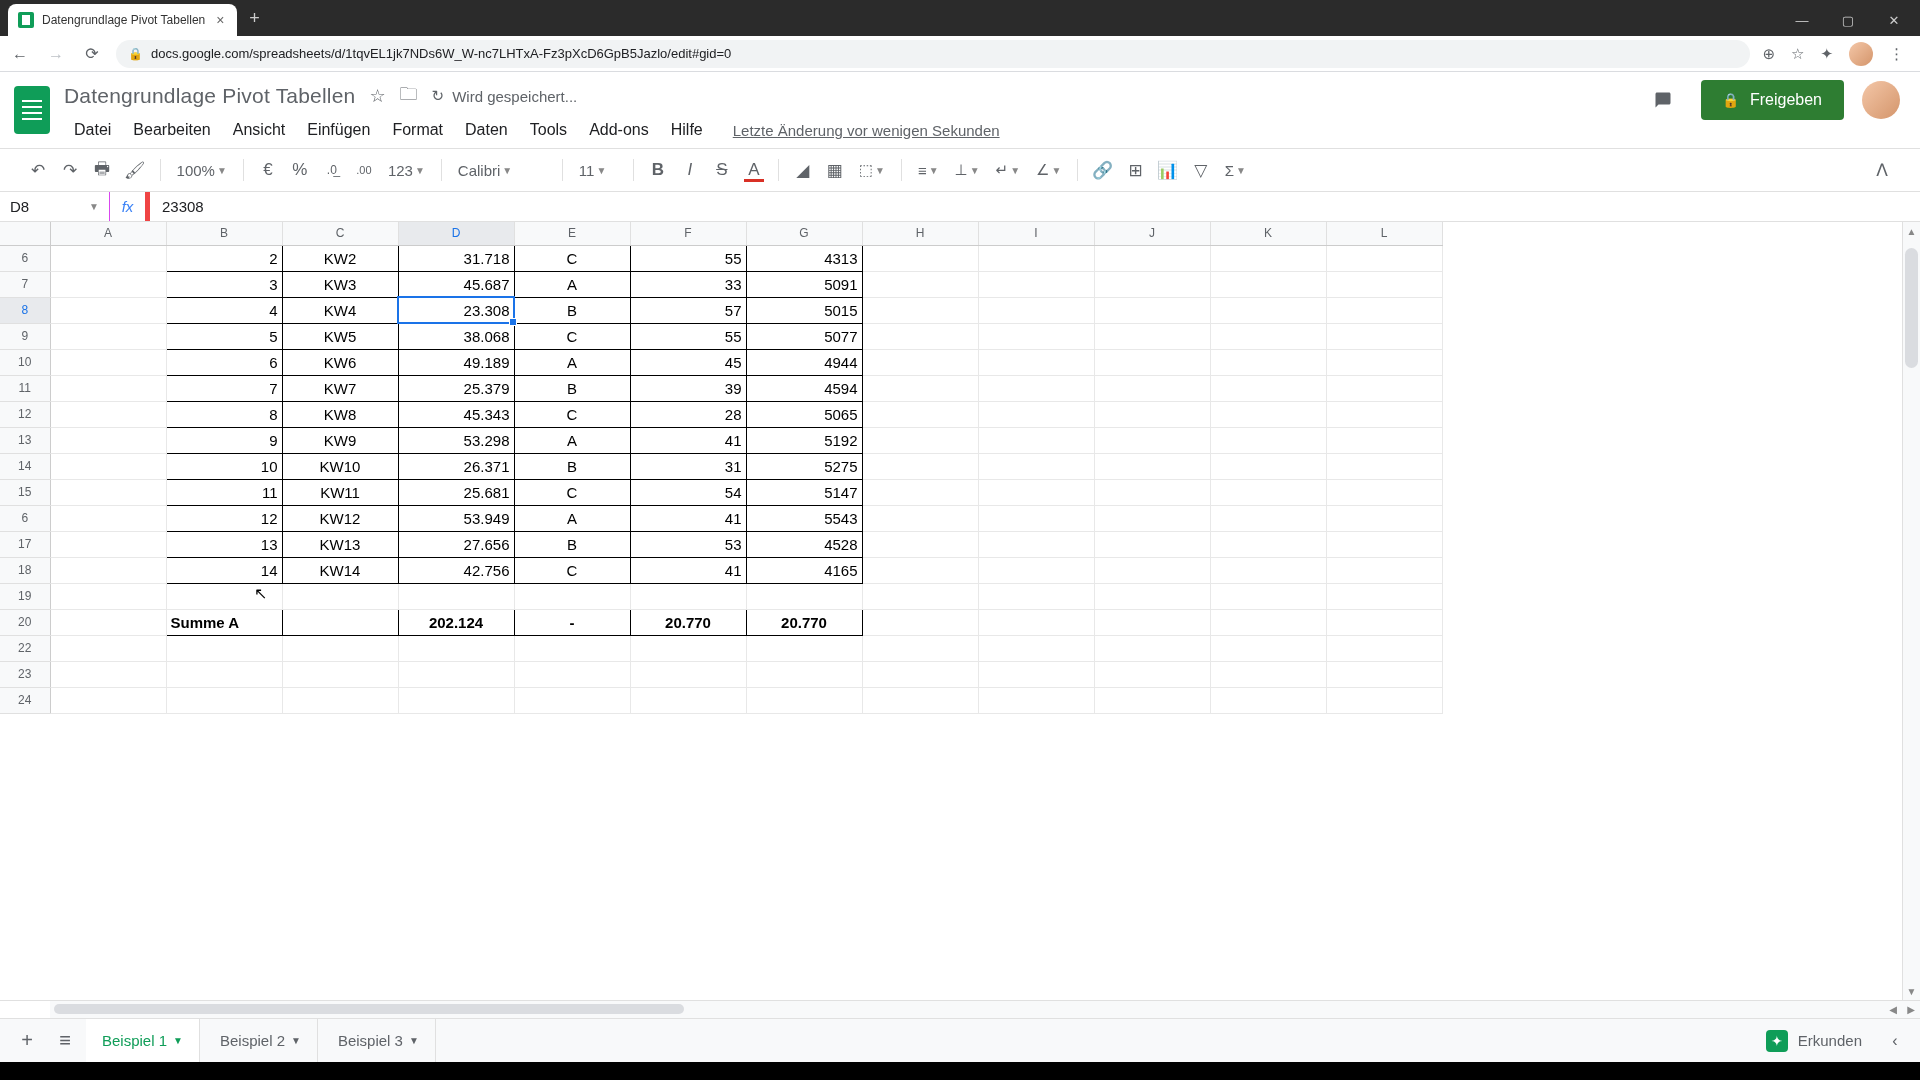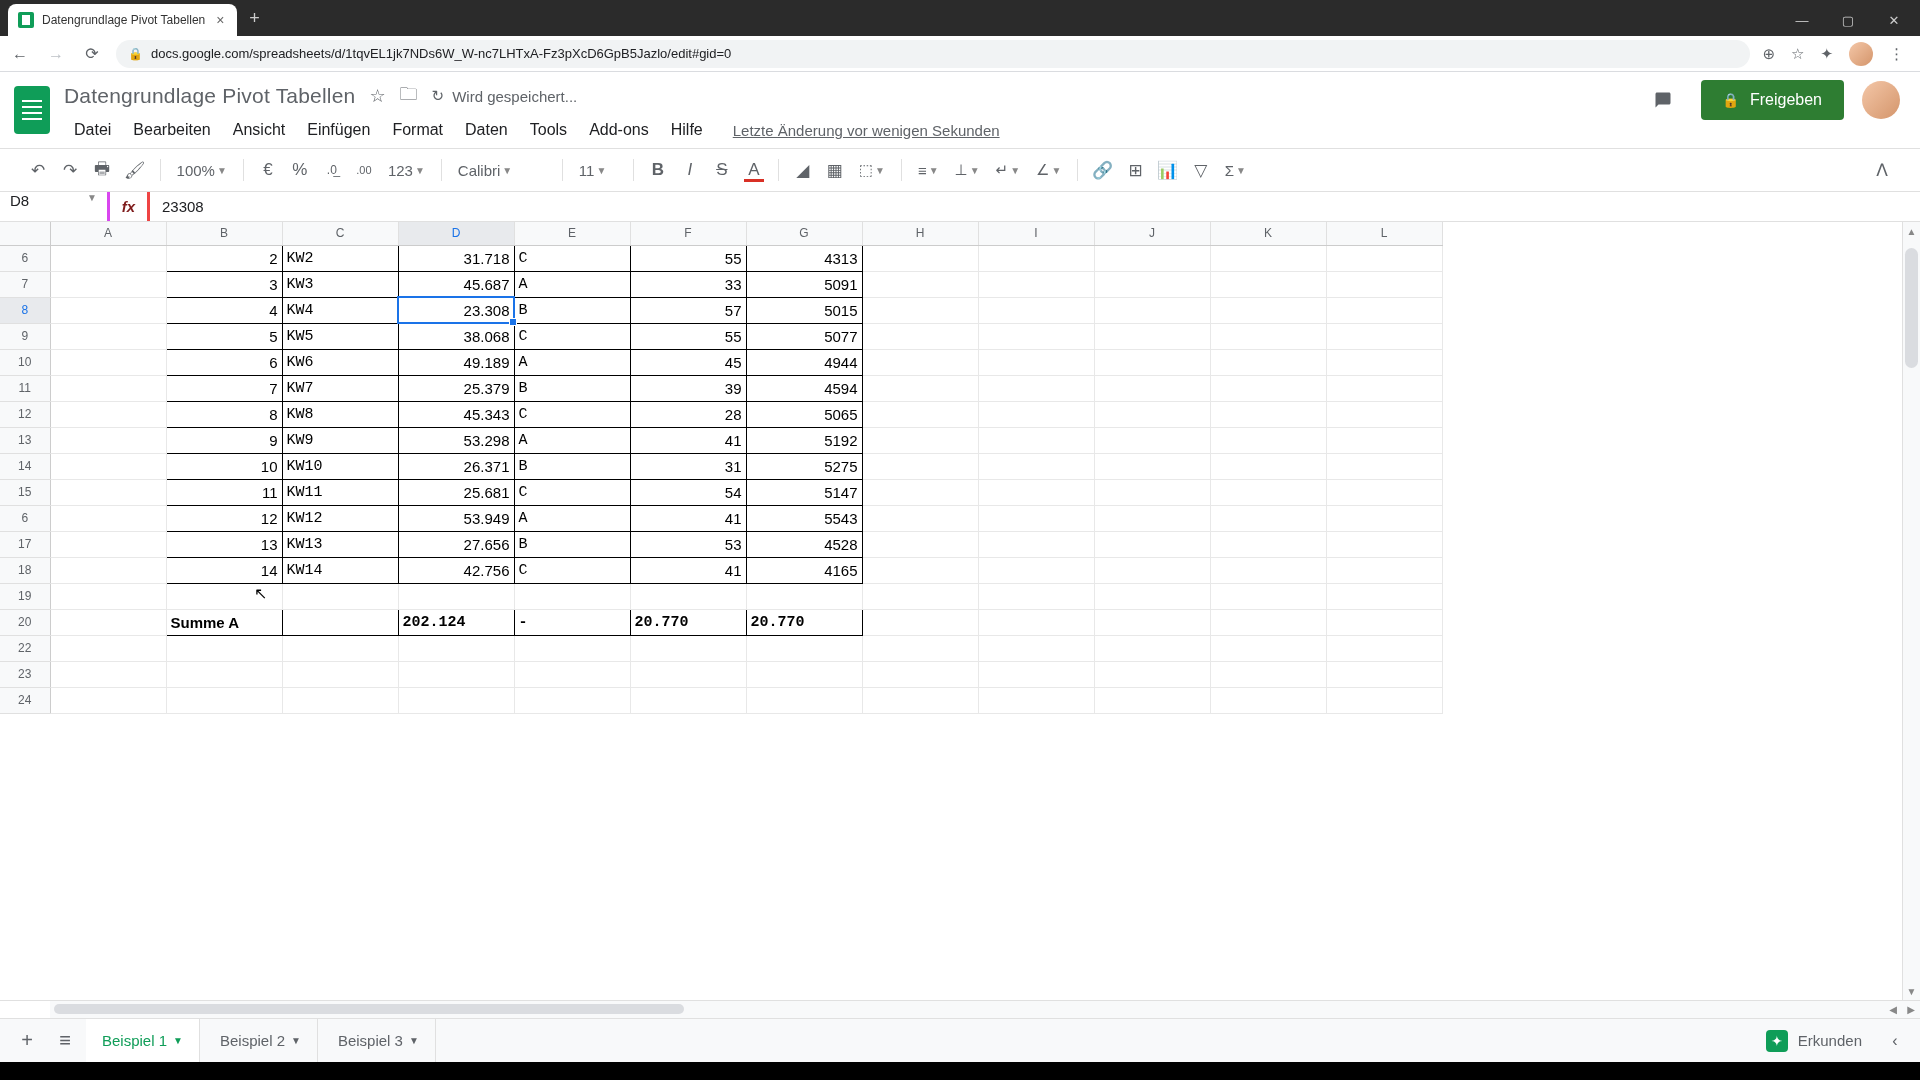--- a/index.html
+++ b/index.html
@@ -51,38 +51,38 @@
 .tb-btn { min-width: 28px; height: 28px; display: flex; align-items: center; justify-content: center; color: #5f6368; cursor: pointer; font-size: 17px; padding: 0 4px; }
 .tb-sep { width: 1px; height: 22px; background: #e0e0e0; margin: 0 6px; }
 .tb-drop { display: flex; align-items: center; gap: 2px; color: #5f6368; cursor: pointer; padding: 0 6px; font-size: 15px; }
 .tb-drop .caret { font-size: 10px; color: #888; }
 .tb-text-color { position: relative; }
 .tb-text-color::after { content: ""; position: absolute; bottom: 2px; left: 4px; right: 4px; height: 3px; background: #d93025; }
 .tb-expand { margin-left: auto; }
 
 
 .formula-row { display: flex; align-items: center; height: 30px; border-bottom: 1px solid #e0e0e0; }
-.name-box { width: 110px; display: flex; align-items: flex-start; justify-content: space-between; padding: 0 10px; font-size: 15px; color: #202124; border-right: 3px solid #d946ef; height: 100%; gap: 28px; }
+.name-box { width: 110px; display: flex; align-items: center; justify-content: space-between; padding: 0 10px; font-size: 15px; color: #202124; border-right: 1px solid #d946ef; height: 100%; gap: 28px; }
 .name-box .caret { font-size: 10px; color: #888; }
-.fx-label { width: 40px; text-align: center; font-style: italic; color: #7f1d1d; font-size: 15px; border-right: 3px solid #ef4444; height: 100%; display: flex; align-items: center; justify-content: center; font-weight: bold; }
+.fx-label { width: 40px; text-align: center; font-style: italic; color: #3b82f6; font-size: 15px; border-right: 5px solid #ef4444; height: 100%; display: flex; align-items: center; justify-content: center; }
 .formula-input { flex: 1; padding: 0 12px; font-size: 15px; color: #202124; }
 
 
 .grid-area { flex: 1; overflow: hidden; position: relative; display: flex; }
 .grid-scroll { flex: 1; overflow: hidden; }
 table.sheet { border-collapse: collapse; table-layout: fixed; }
 .corner { width: 50px; height: 23px; background: #f8f9fa; border-right: 1px solid #ccc; border-bottom: 1px solid #ccc; }
 .col-h { background: #f8f9fa; border-right: 1px solid #e0e0e0; border-bottom: 1px solid #ccc; color: #5f6368; font-size: 12px; text-align: center; height: 23px; font-weight: normal; }
 .row-h { background: #f8f9fa; border-right: 1px solid #ccc; border-bottom: 1px solid #e0e0e0; color: #5f6368; font-size: 12px; text-align: center; width: 50px; font-weight: normal; }
 .row-h.sel { background: #e8eaed; color: #1a73e8; }
 .col-h.sel { background: #e8eaed; color: #1a73e8; }
 td.cell { border-right: 1px solid #e8e8e8; border-bottom: 1px solid #e8e8e8; height: 26px; font-size: 15px; color: #000; padding: 0 4px; position: relative; }
 td.bord { border: 1px solid #000; }
 td.bord-r { text-align: right; }
-td.bord-c { text-align: left; font-family: Liberation Mono, monospace; }
+td.bord-c { text-align: center; }
 td.sel-cell { outline: 2px solid #1a73e8; outline-offset: -1px; z-index: 2; }
 td.sel-cell::after { content: ""; position: absolute; right: -3px; bottom: -3px; width: 6px; height: 6px; background: #1a73e8; border: 1px solid #fff; }
 tr.sum td.bord { font-weight: bold; }
 tr.sum td.lbl { text-align: left; padding-left: 4px; }
 
 
 .v-scroll { width: 18px; background: #f8f9fa; border-left: 1px solid #e0e0e0; position: relative; }
 .scroll-btn { height: 18px; display: flex; align-items: center; justify-content: center; color: #888; font-size: 10px; cursor: pointer; }
 .v-track { position: absolute; top: 18px; bottom: 18px; left: 0; right: 0; }
 .v-thumb { position: absolute; top: 8px; left: 2px; right: 2px; height: 120px; background: #dadce0; border-radius: 7px; cursor: pointer; }

